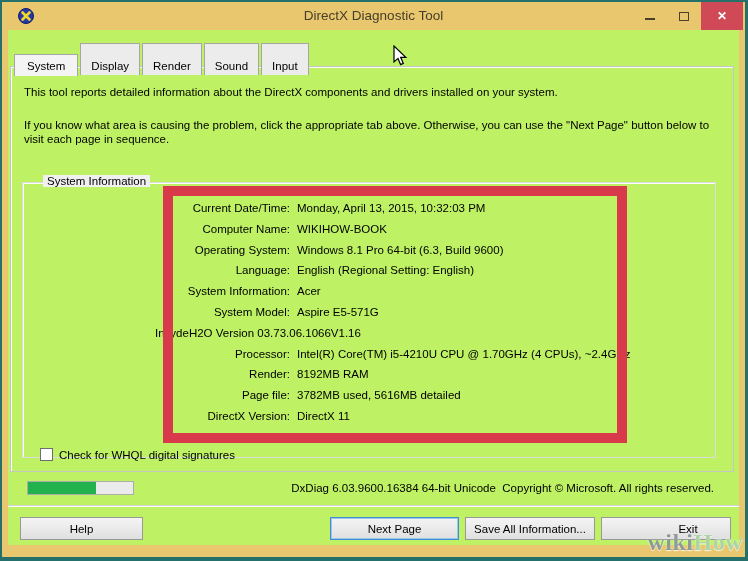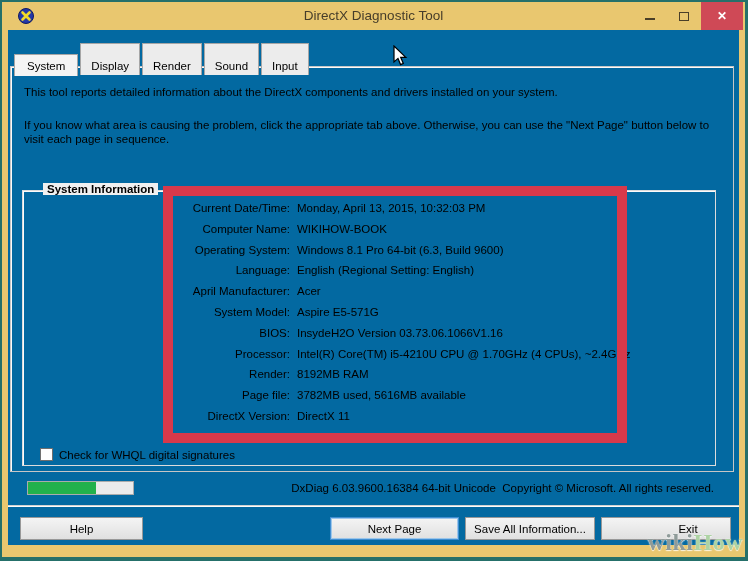--- a/index.html
+++ b/index.html
@@ -17,38 +17,38 @@
   .title-text { position:absolute; left:0; right:0; top:0; height:28px; line-height:28px;
     text-align:center; font-size:13.5px; color:#463d2a; }
   .win-controls { position:absolute; right:2px; top:0; height:28px; display:flex; align-items:stretch; }
   .win-btn { width:34px; display:flex; align-items:center; justify-content:center;
     color:#4a3f28; font-size:13px; cursor:default; }
   .btn-min span { display:block; width:10px; height:2px; background:#4a3f28; margin-top:6px; }
   .btn-max span { display:block; width:10px; height:9px; border:1.5px solid #4a3f28; background:transparent; }
   .btn-close { width:42px; background:#cf4956; color:#fff; font-size:12px; font-weight:bold; }
 
   
-  .client { position:absolute; left:6px; top:28px; right:6px; bottom:12px; background:#0369a1;
+  .client { position:absolute; left:6px; top:28px; right:6px; bottom:12px; background:#bef264;
     font-size:11.5px; color:#000; }
 
   
   .tabs { position:absolute; left:6px; top:13px; display:flex; align-items:flex-end; z-index:3; }
   .tab { border:1px solid #a6a6a6; border-bottom:none; background:#ececec;
     padding:16px 10px 3px 10px; margin-right:2px; font-size:11.5px; color:#000; }
   .tab.active { background:#f4f4f4; padding:5px 12px 4px 12px; margin-bottom:-1px; }
 
   .tabpage { position:absolute; left:2px; right:5px; top:36px; bottom:73px;
     border:1px solid #c6c6c6; box-shadow:inset 1px 1px 0 #fafafa; z-index:1; }
 
   .intro-1 { position:absolute; left:16px; top:56px; width:700px; z-index:2; }
   .intro-2 { position:absolute; left:16px; top:88px; width:700px; line-height:1.25; z-index:2; }
 
   
-  .groupbox { position:absolute; left:14px; top:160px; width:694px; height:276px;
-    border:1px solid #dcdcdc; box-shadow:1px 1px 0 #fbfbfb inset; z-index:2;font-weight:bold; }
+  .groupbox { position:absolute; left:14px; top:152px; width:694px; height:276px;
+    border:1px solid #dcdcdc; box-shadow:1px 1px 0 #fbfbfb inset; z-index:2; }
   .group-label { position:absolute; left:20px; top:-8px; background:#f0f0f0; padding:0 4px; }
 
   
   .red-rect { position:absolute; left:155px; top:156px; width:464px; height:257px;
     border:10px solid #d8394b; z-index:6; pointer-events:none; }
 
   
   .fields { position:absolute; left:140px; top:172px; width:470px; z-index:4; }
   .frow { display:flex; height:20.8px; align-items:flex-start; }
   .flabel { width:142px; text-align:right; flex:0 0 142px; }
@@ -143,42 +143,41 @@
         </div>
         <div class="frow">
           <div class="flabel">Operating System:</div>
           <div class="fvalue">Windows 8.1 Pro 64-bit (6.3, Build 9600)</div>
         </div>
         <div class="frow">
           <div class="flabel">Language:</div>
           <div class="fvalue">English (Regional Setting: English)</div>
         </div>
         <div class="frow">
-          <div class="flabel">April Manufacturer:</div>
+          <div class="flabel">System Information:</div>
           <div class="fvalue">Acer</div>
         </div>
         <div class="frow">
           <div class="flabel">System Model:</div>
           <div class="fvalue">Aspire E5-571G</div>
         </div>
         <div class="frow">
-          <div class="flabel">BIOS:</div>
           <div class="fvalue">InsydeH2O Version 03.73.06.1066V1.16</div>
         </div>
         <div class="frow">
           <div class="flabel">Processor:</div>
           <div class="fvalue">Intel(R) Core(TM) i5-4210U CPU @ 1.70GHz (4 CPUs), ~2.4GHz</div>
         </div>
         <div class="frow">
           <div class="flabel">Render:</div>
           <div class="fvalue">8192MB RAM</div>
         </div>
         <div class="frow">
           <div class="flabel">Page file:</div>
-          <div class="fvalue">3782MB used, 5616MB available</div>
+          <div class="fvalue">3782MB used, 5616MB detailed</div>
         </div>
         <div class="frow">
           <div class="flabel">DirectX Version:</div>
           <div class="fvalue">DirectX 11</div>
         </div>
       </div>
 
       <div class="red-rect"></div>
 
       <div class="whql">

